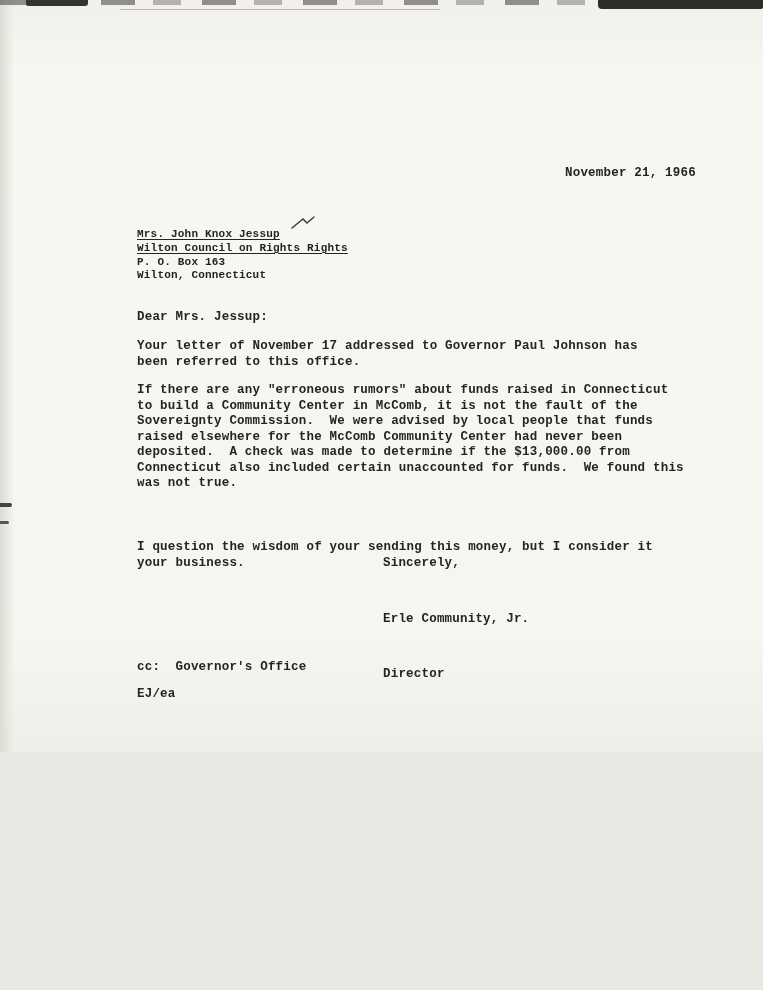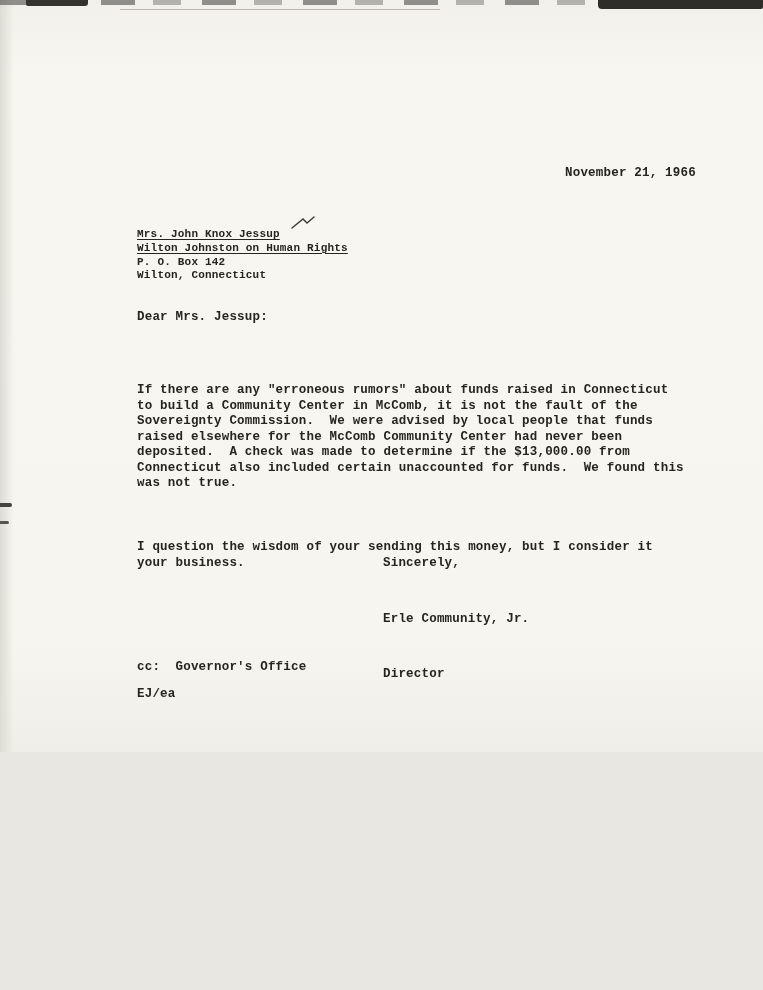--- a/index.html
+++ b/index.html
@@ -105,27 +105,29 @@
   <div class="artifact bottom-line"></div>
 
   <div class="letter-text date-line">November 21, 1966</div>
 
   <svg class="tick-mark" width="26" height="14" viewBox="0 0 26 14">
     <path d="M2 12 L13 3 L17 7 L24 1" fill="none" stroke="#3a3a38" stroke-width="1.4" stroke-linecap="round"></path>
   </svg>
 
   <div class="address-block">
     <div class="addr-line underlined">Mrs. John Knox Jessup</div>
-    <div class="addr-line underlined">Wilton Johnston on Human Rights</div>
-    <div class="addr-line">P. O. Box 142</div>
+    <div class="addr-line underlined">Wilton Council on Rights Rights</div>
+    <div class="addr-line">P. O. Box 163</div>
     <div class="addr-line">Wilton, Connecticut</div>
   </div>
 
   <div class="letter-text salutation">Dear Mrs. Jessup:</div>
 
+  <div class="letter-text para-1">Your letter of November 17 addressed to Governor Paul Johnson has
+been referred to this office.</div>
   <div class="letter-text para-2">If there are any "erroneous rumors" about funds raised in Connecticut
 to build a Community Center in McComb, it is not the fault of the
 Sovereignty Commission.  We were advised by local people that funds
 raised elsewhere for the McComb Community Center had never been
 deposited.  A check was made to determine if the $13,000.00 from
 Connecticut also included certain unaccounted for funds.  We found this
 was not true.</div>
   <div class="letter-text para-3">I question the wisdom of your sending this money, but I consider it
 your business.</div>
 

